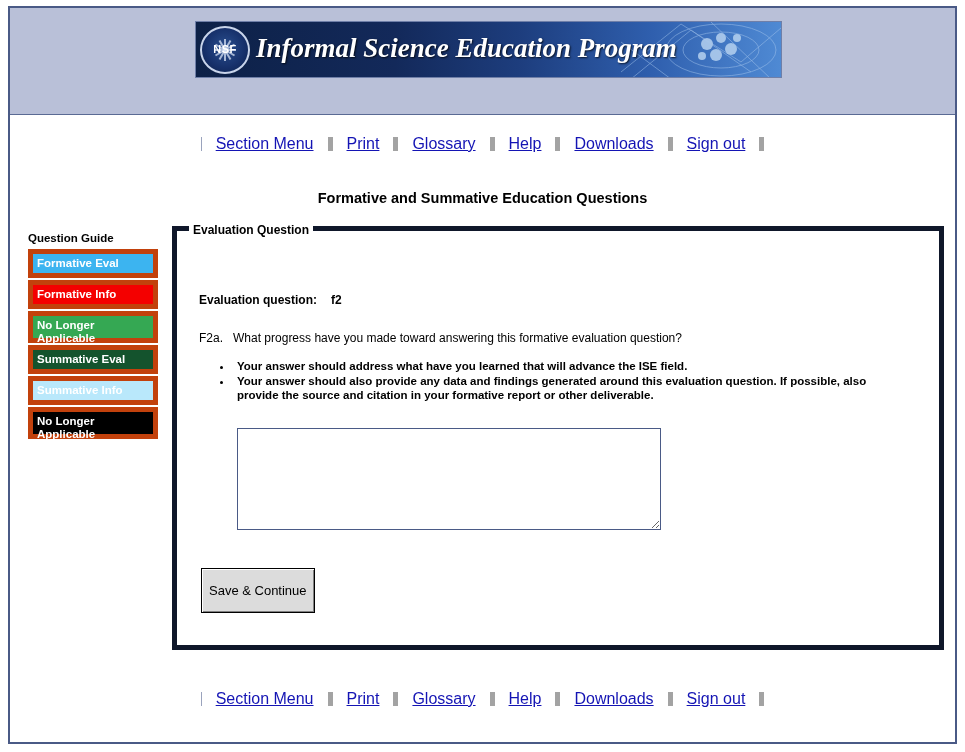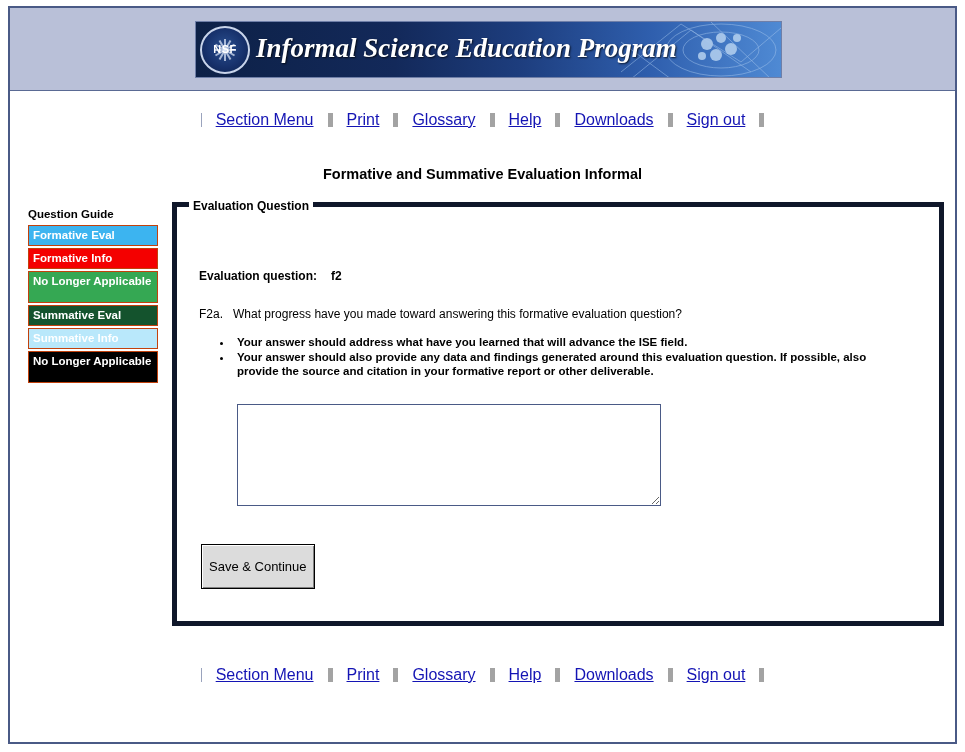--- a/index.html
+++ b/index.html
@@ -26,21 +26,21 @@
     top: 6px;
     width: 949px;
     height: 738px;
     border: 2px solid #4a5a86;
     box-sizing: border-box;
     background: #ffffff;
   }
   
   .banner {
     position: relative;
-    height: 83px;
+    height: 107px;
     background: #b9c0d8;
     border-bottom: 1px solid #5a6a94;
     box-sizing: border-box;
     padding-left: 8px;
   }
   .banner-inner {
     position: absolute;
     left: 185px;
     top: 13px;
     width: 587px;
@@ -151,21 +151,21 @@
     margin-bottom: 5px;
   }
   .guide-item {
     width: 130px;
     box-sizing: border-box;
     font-size: 11.5px;
     font-weight: bold;
     padding: 3px 4px;
     margin-bottom: 2px;
     line-height: 13px;
-    border: 1px solid #c2410c;
+    border: 5px solid #c2410c;
     cursor: pointer;
   }
   .guide-item.two-line {
     height: 32px;
   }
   
   .panel {
     position: absolute;
     left: 162px;
     top: -6px;
@@ -276,21 +276,21 @@
           <div class="nsf">NSF</div>
         </div>
         <div class="banner-title">Informal  Science  Education  Program</div>
       </div>
     </div>
 
     <div class="navbar">
       <span class="nav-link first">Section Menu</span><span class="nav-link">Print</span><span class="nav-link">Glossary</span><span class="nav-link">Help</span><span class="nav-link">Downloads</span><span class="nav-link">Sign out</span>
     </div>
 
-    <div class="page-title">Formative and Summative Evaluation Informal</div>
+    <div class="page-title">Formative and Summative Education Questions</div>
 
     <div class="content-row">
 
       <div class="sidebar">
         <div class="sidebar-title">Question Guide</div>
         <div class="guide-item" style="background:#3cb4f0;color:#ffffff;">Formative Eval</div>
         <div class="guide-item" style="background:#f40000;color:#ffffff;">Formative Info</div>
         <div class="guide-item two-line" style="background:#35a853;color:#ffffff;">No Longer Applicable</div>
         <div class="guide-item" style="background:#14532d;color:#ffffff;">Summative Eval</div>
         <div class="guide-item" style="background:#b9e8fb;color:#ffffff;">Summative Info</div>

